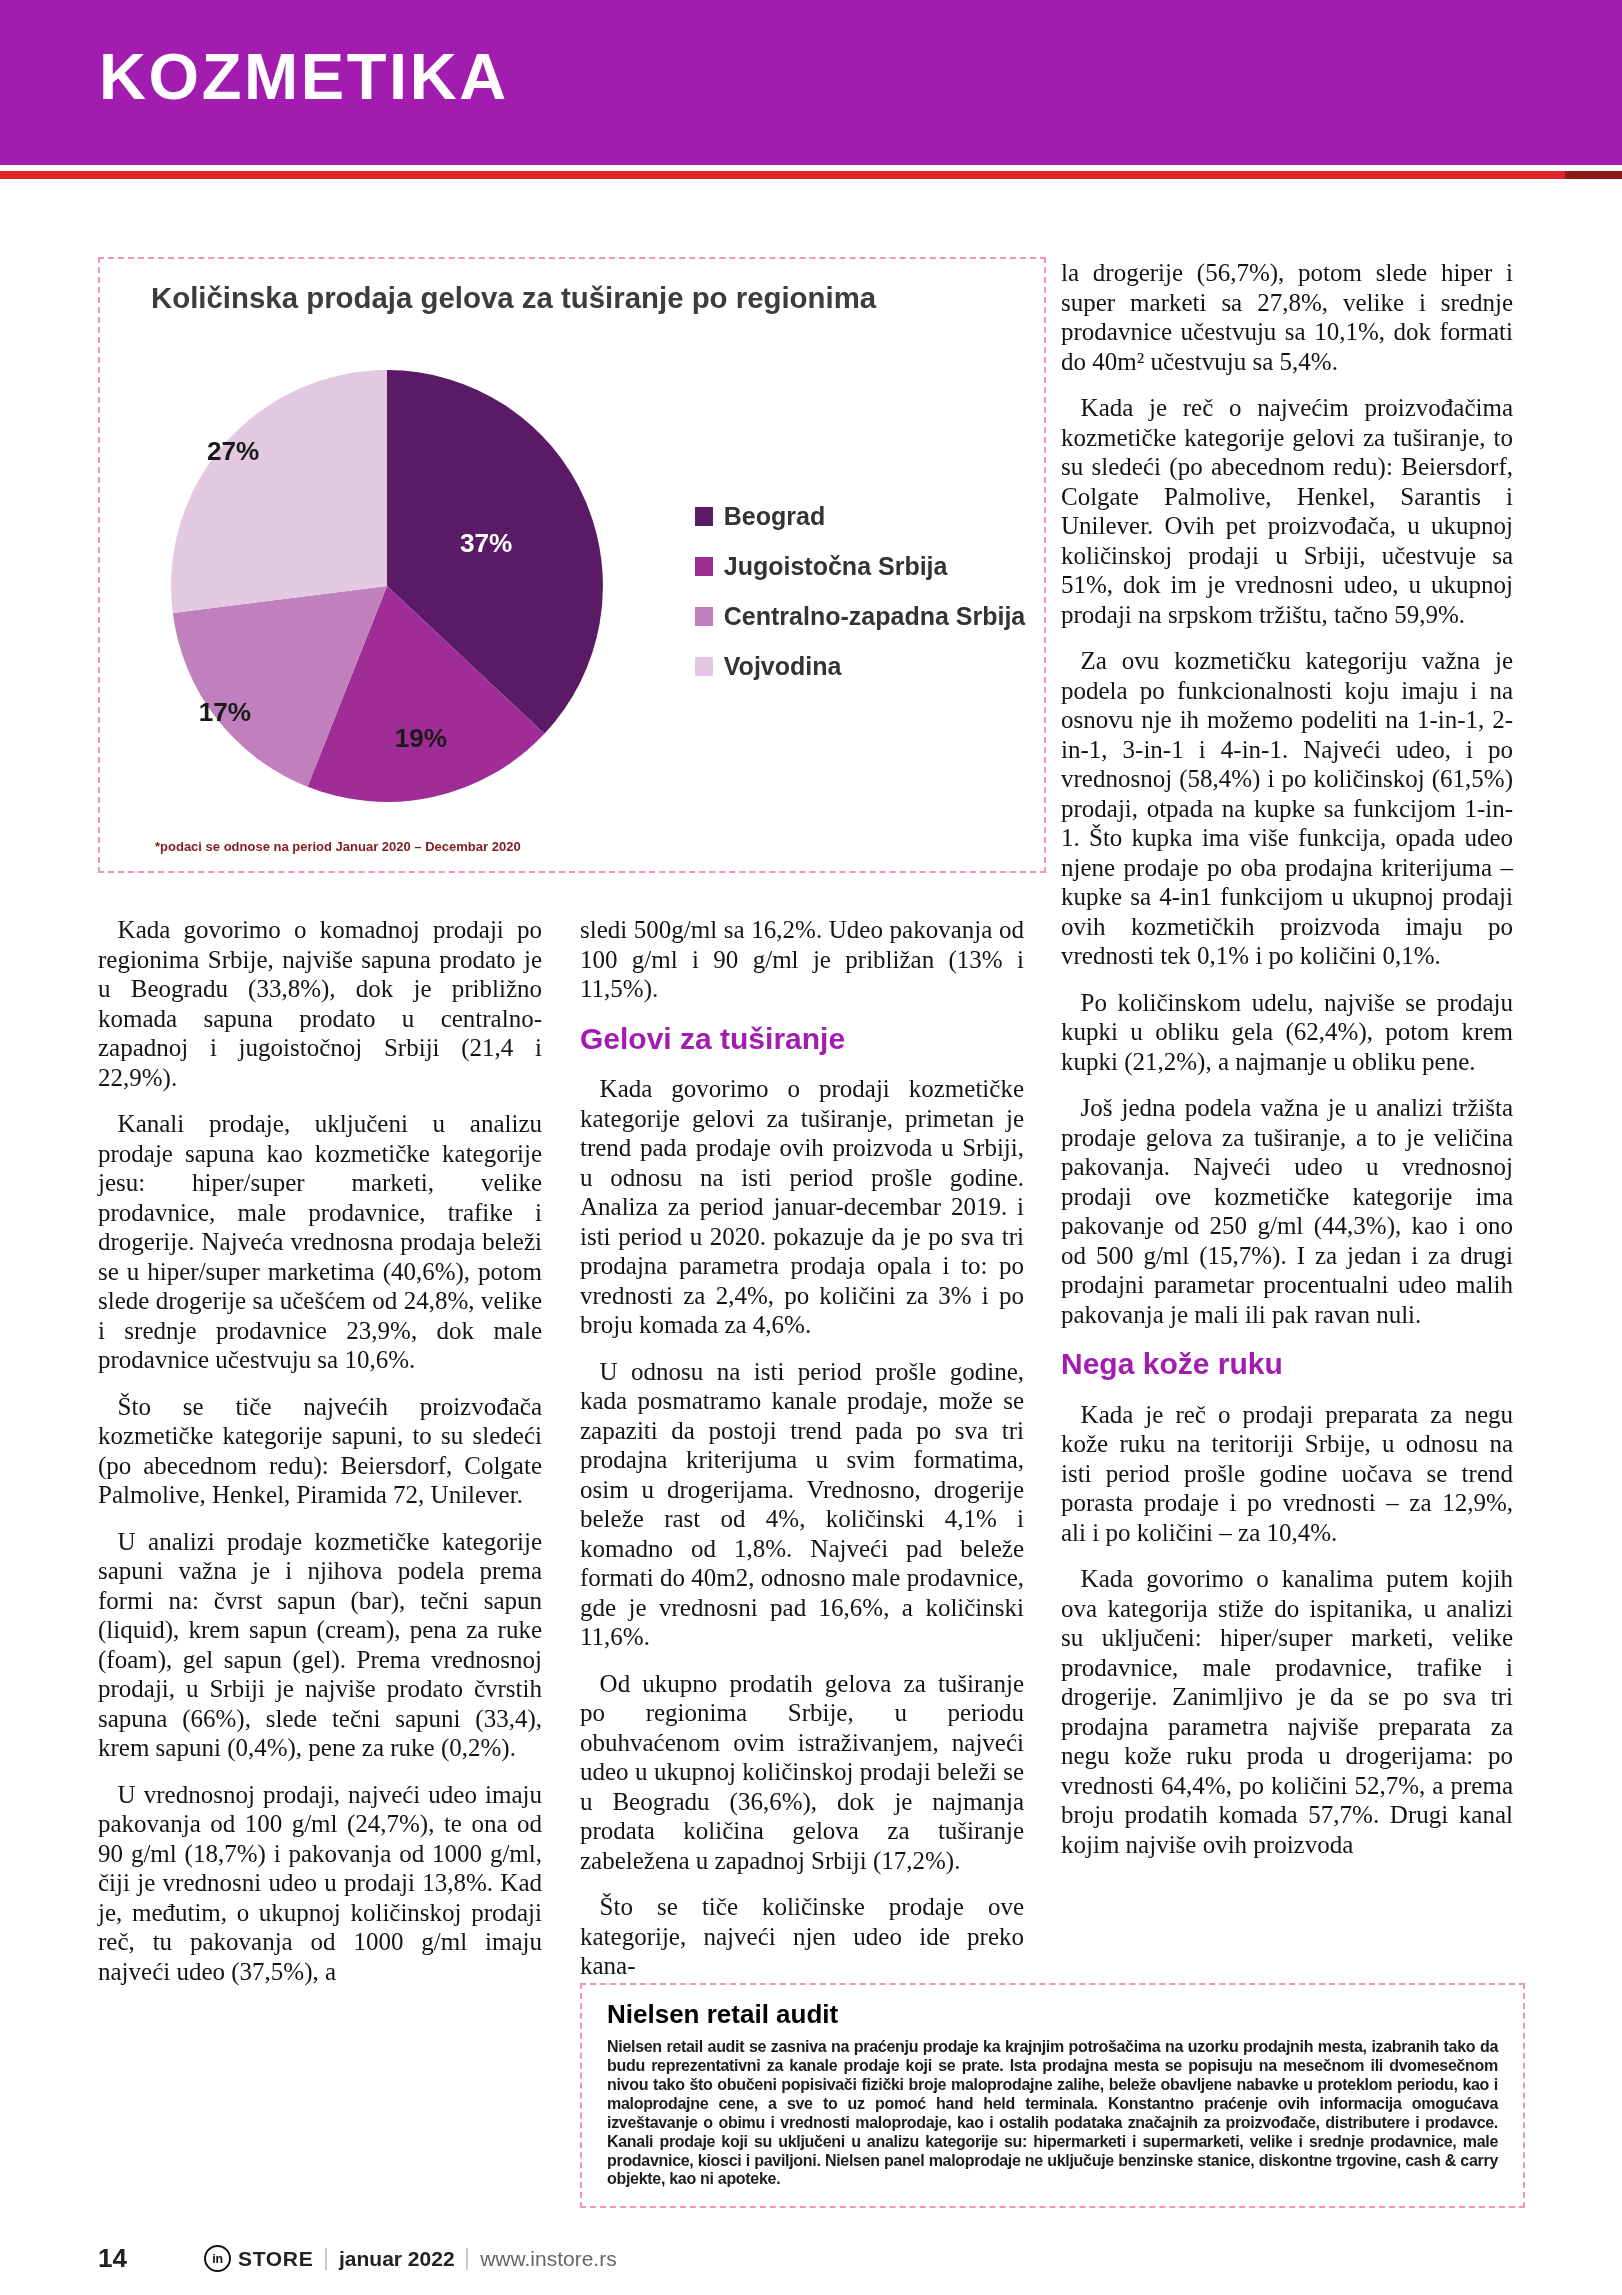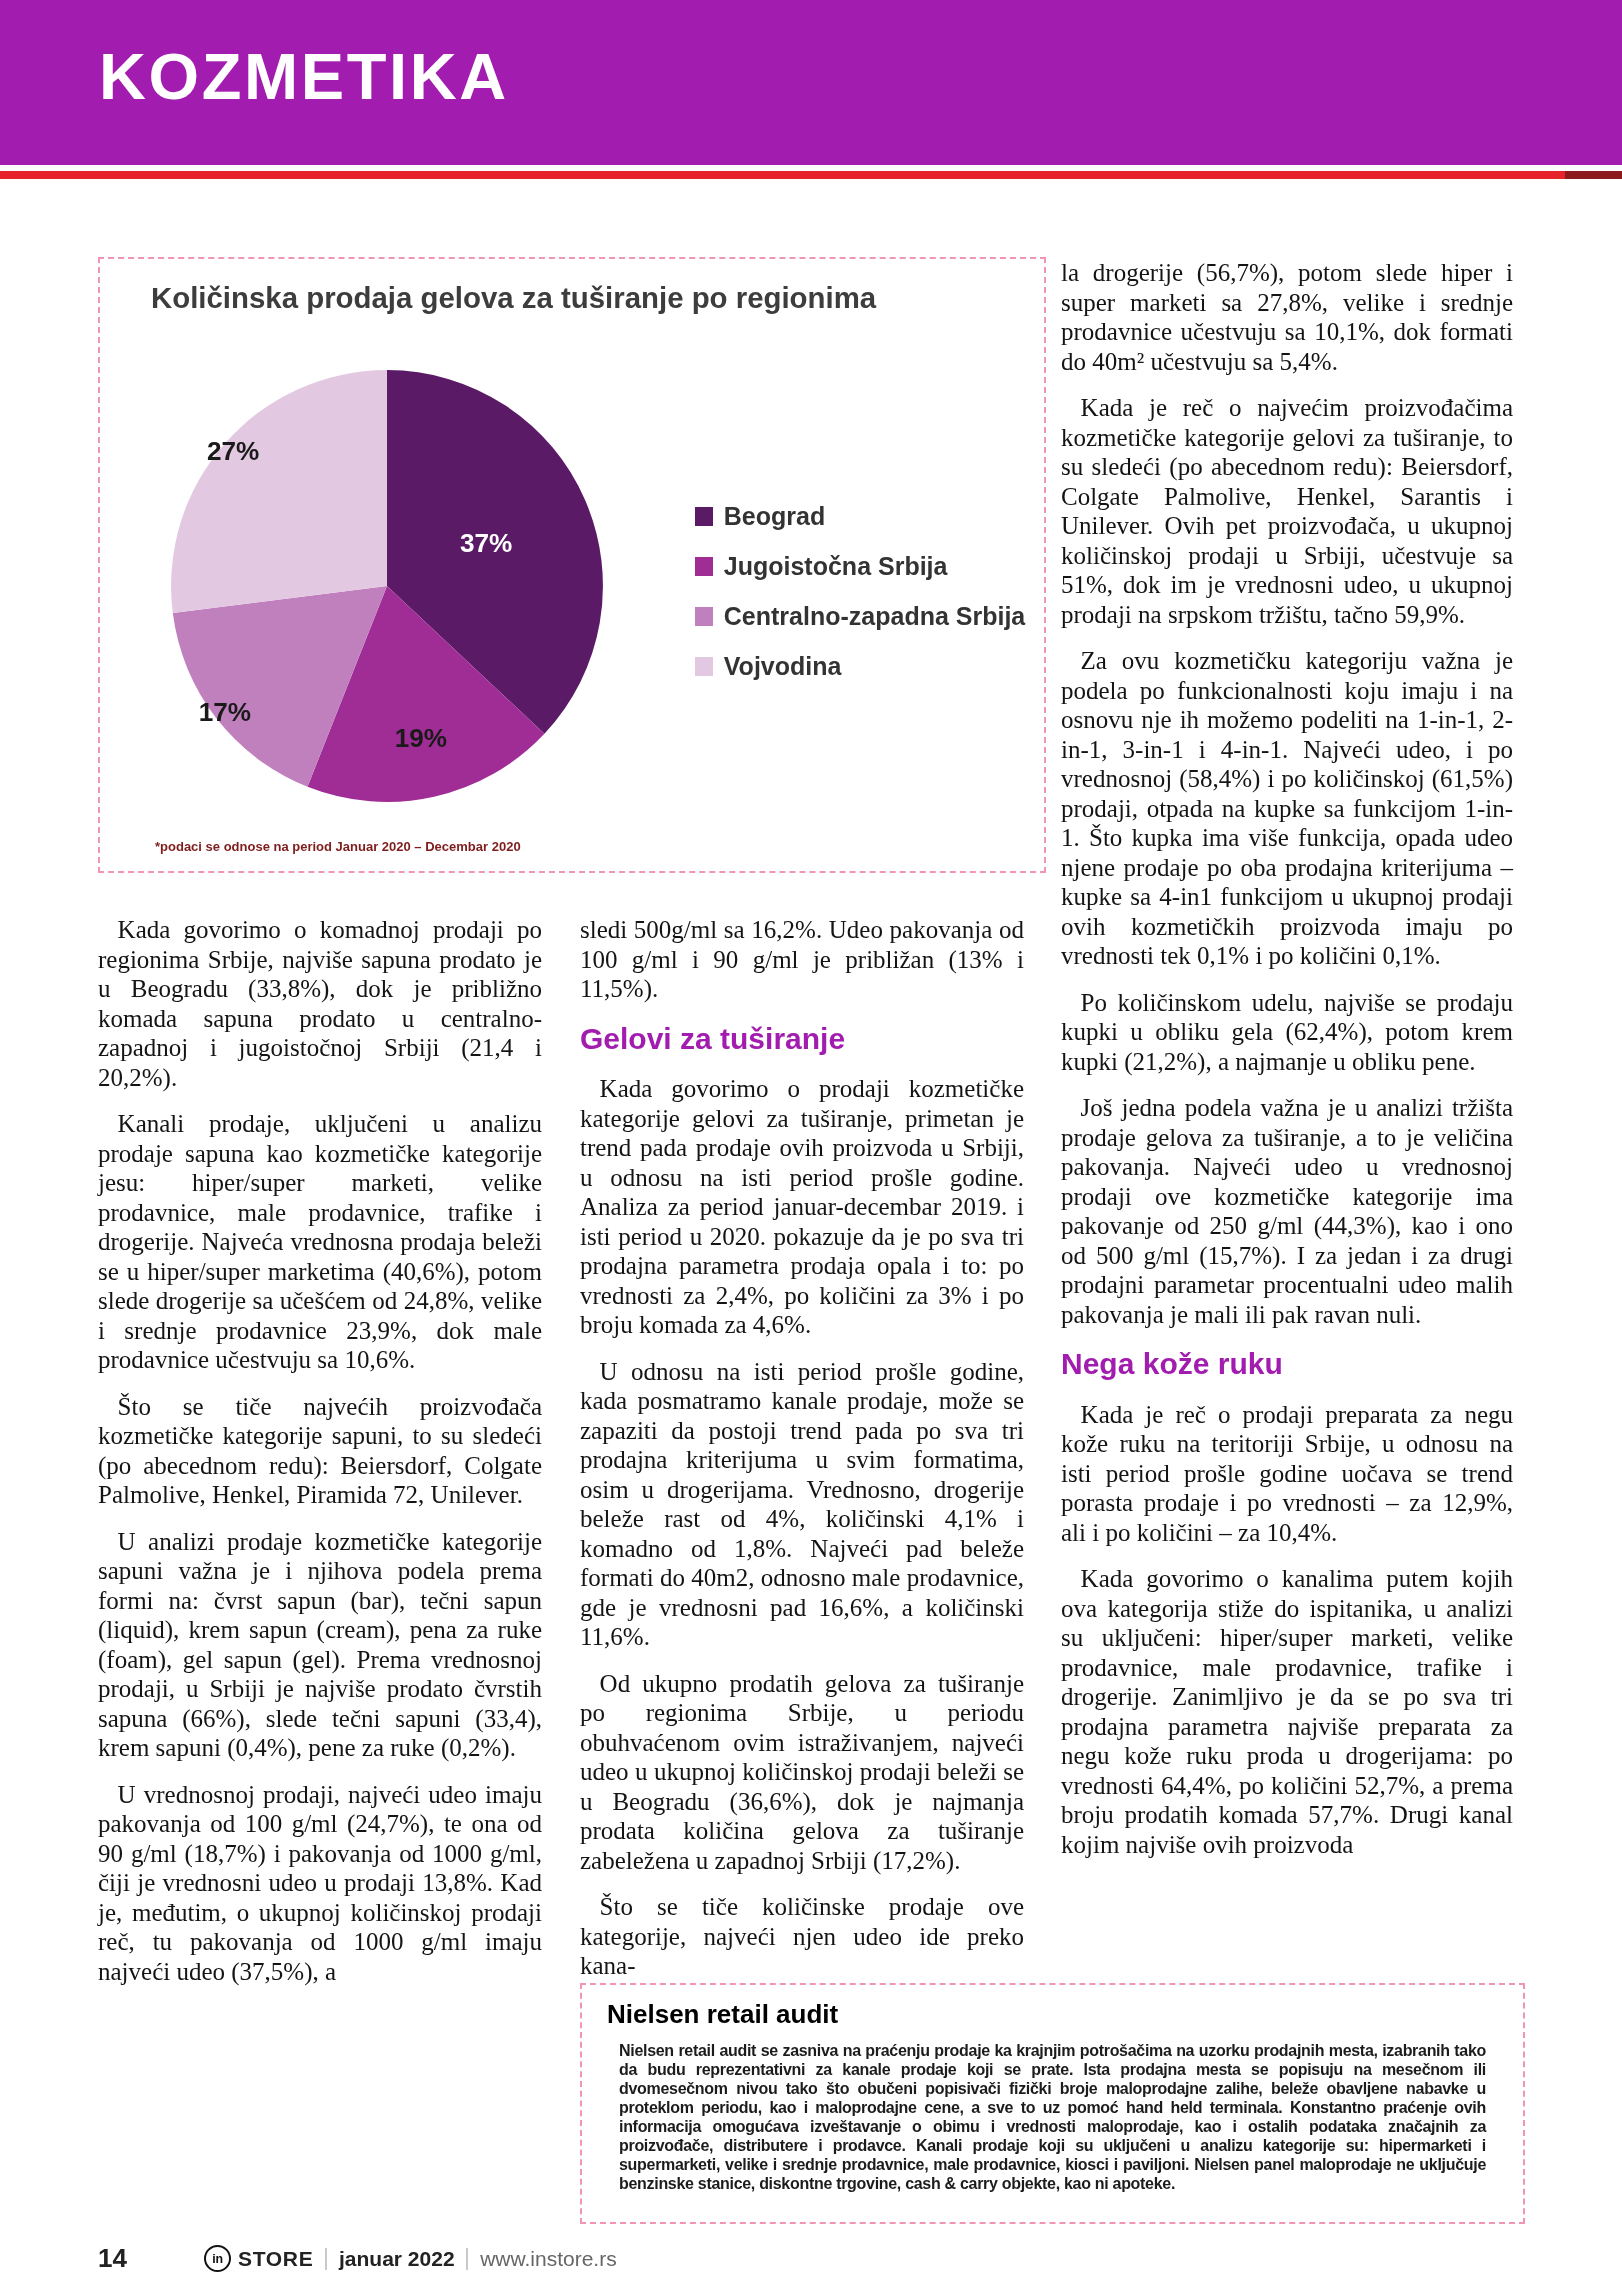--- a/index.html
+++ b/index.html
@@ -58,21 +58,21 @@
     position:absolute;left:580px;top:1983px;width:945px;
     border:2px dashed #F095B8;box-sizing:border-box;
     padding:14.4px 25px 17px;background:#fff;
   }
   .nielsen h4{
     font-family:"Liberation Sans",sans-serif;font-size:26px;font-weight:700;
     margin:0 0 7.9px;color:#000;
   }
   .nielsen p{
     font-family:"Liberation Sans",sans-serif;font-size:16px;font-weight:700;
-    line-height:1.18;letter-spacing:-0.3px;text-align:justify;margin:12px;color:#1c1c1c;
+    line-height:1.18;letter-spacing:-0.3px;text-align:justify;margin:0;color:#1c1c1c;
   }
 
   
   .footer{
     position:absolute;left:98px;top:2243px;display:flex;align-items:center;
     font-family:"Liberation Sans",sans-serif;font-size:21px;color:#222;
   }
   .footer .pnum{font-weight:700;font-size:26px;margin-right:77px;}
   .footer .logo{
     width:27.5px;height:27.5px;border-radius:50%;border:2.6px solid #111;box-sizing:border-box;
@@ -123,21 +123,21 @@
         </li>
         <li>
           <span class="swatch" style="background: rgb(227, 200, 226);"></span>
           <span>Vojvodina</span>
         </li>
       </ul>
     <div class="chart-footnote">*podaci se odnose na period Januar 2020 – Decembar 2020</div>
   </section>
 
   <section class="col col1">
-    <p>Kada govorimo o komadnoj prodaji po regionima Srbije, najviše sapuna prodato je u Beogradu (33,8%), dok je približno komada sapuna prodato u centralno-zapadnoj i jugoistočnoj Srbiji (21,4 i 20,2%).</p>
+    <p>Kada govorimo o komadnoj prodaji po regionima Srbije, najviše sapuna prodato je u Beogradu (33,8%), dok je približno komada sapuna prodato u centralno-zapadnoj i jugoistočnoj Srbiji (21,4 i 22,9%).</p>
     <p>Kanali prodaje, uključeni u analizu prodaje sapuna kao kozmetičke kategorije jesu: hiper/super marketi, velike prodavnice, male prodavnice, trafike i drogerije. Najveća vrednosna prodaja beleži se u hiper/super marketima (40,6%), potom slede drogerije sa učešćem od 24,8%, velike i srednje prodavnice 23,9%, dok male prodavnice učestvuju sa 10,6%.</p>
     <p>Što se tiče najvećih proizvođača kozmetičke kategorije sapuni, to su sledeći (po abecednom redu): Beiersdorf, Colgate Palmolive, Henkel, Piramida 72, Unilever.</p>
     <p>U analizi prodaje kozmetičke kategorije sapuni važna je i njihova podela prema formi na: čvrst sapun (bar), tečni sapun (liquid), krem sapun (cream), pena za ruke (foam), gel sapun (gel). Prema vrednosnoj prodaji, u Srbiji je najviše prodato čvrstih sapuna (66%), slede tečni sapuni (33,4), krem sapuni (0,4%), pene za ruke (0,2%).</p>
     <p>U vrednosnoj prodaji, najveći udeo imaju pakovanja od 100 g/ml (24,7%), te ona od 90 g/ml (18,7%) i pakovanja od 1000 g/ml, čiji je vrednosni udeo u prodaji 13,8%. Kad je, međutim, o ukupnoj količinskoj prodaji reč, tu pakovanja od 1000 g/ml imaju najveći udeo (37,5%), a</p>
   </section>
 
   <section class="col col2">
     <p class="cont">sledi 500g/ml sa 16,2%. Udeo pakovanja od 100 g/ml i 90 g/ml je približan (13% i 11,5%).</p>
     <h3>Gelovi za tuširanje</h3>
     <p>Kada govorimo o prodaji kozmetičke kategorije gelovi za tuširanje, primetan je trend pada prodaje ovih proizvoda u Srbiji, u odnosu na isti period prošle godine. Analiza za period januar-decembar 2019. i isti period u 2020. pokazuje da je po sva tri prodajna parametra prodaja opala i to: po vrednosti za 2,4%, po količini za 3% i po broju komada za 4,6%.</p>

